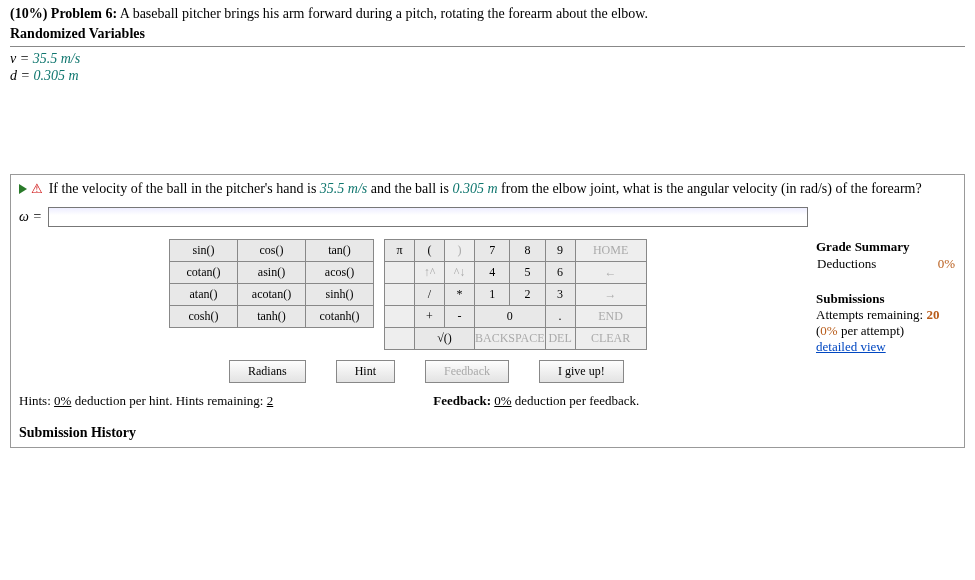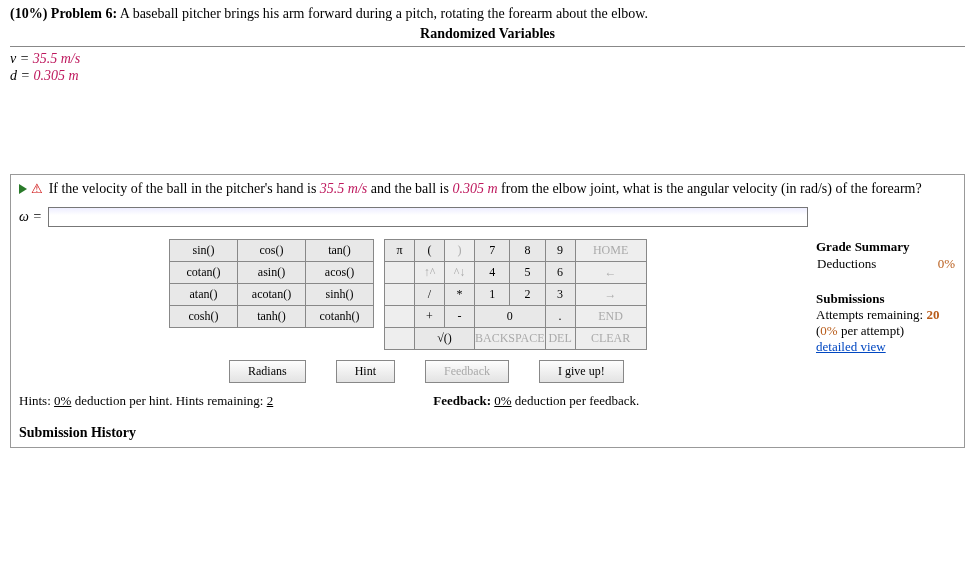--- a/index.html
+++ b/index.html
@@ -6,21 +6,21 @@
   body {
     font-family: "Times New Roman", serif;
     font-size: 14px;
     margin: 0;
     padding: 6px 10px;
     color: #000;
     background: #fff;
   }
   .hdr { margin-bottom: 4px; }
   .bold { font-weight: bold; }
-  .varval { color: #be185d; font-style: italic; }
+  .varval { color: #0f766e; font-style: italic; }
   .varrow { margin: 1px 0; font-style: italic;}
   .qbox {
     border: 1px solid #999;
     margin-top: 90px;
     padding: 6px 8px 6px 8px;
   }
   .qtop { display: flex; align-items: center; gap:4px; }
   .tri {
     width:0;height:0;border-top:5px solid transparent;border-bottom:5px solid transparent;border-left:8px solid #2a7a2a;
     display:inline-block;
@@ -70,21 +70,21 @@
   .flexgap { display:flex; gap:50px;}
 </style>
 </head>
 <body>
 
 <div class="hdr">
   <span class="bold">(10%) Problem 6:</span>
   <span>A baseball pitcher brings his arm forward during a pitch, rotating the forearm about the elbow.</span>
 </div>
 
-<div class="bold" style="text-align:center;">Randomized Variables</div>
+<div class="bold" style="">Randomized Variables</div>
 <hr style="border:none;border-top:1px solid #888;margin:4px 0;">
 <div class="varrow">
   <span>v = </span><span class="varval">35.5 m/s</span>
 </div>
 <div class="varrow">
   <span>d = </span><span class="varval">0.305 m</span>
 </div>
 
 <div class="qbox">
   <div class="qtop">

